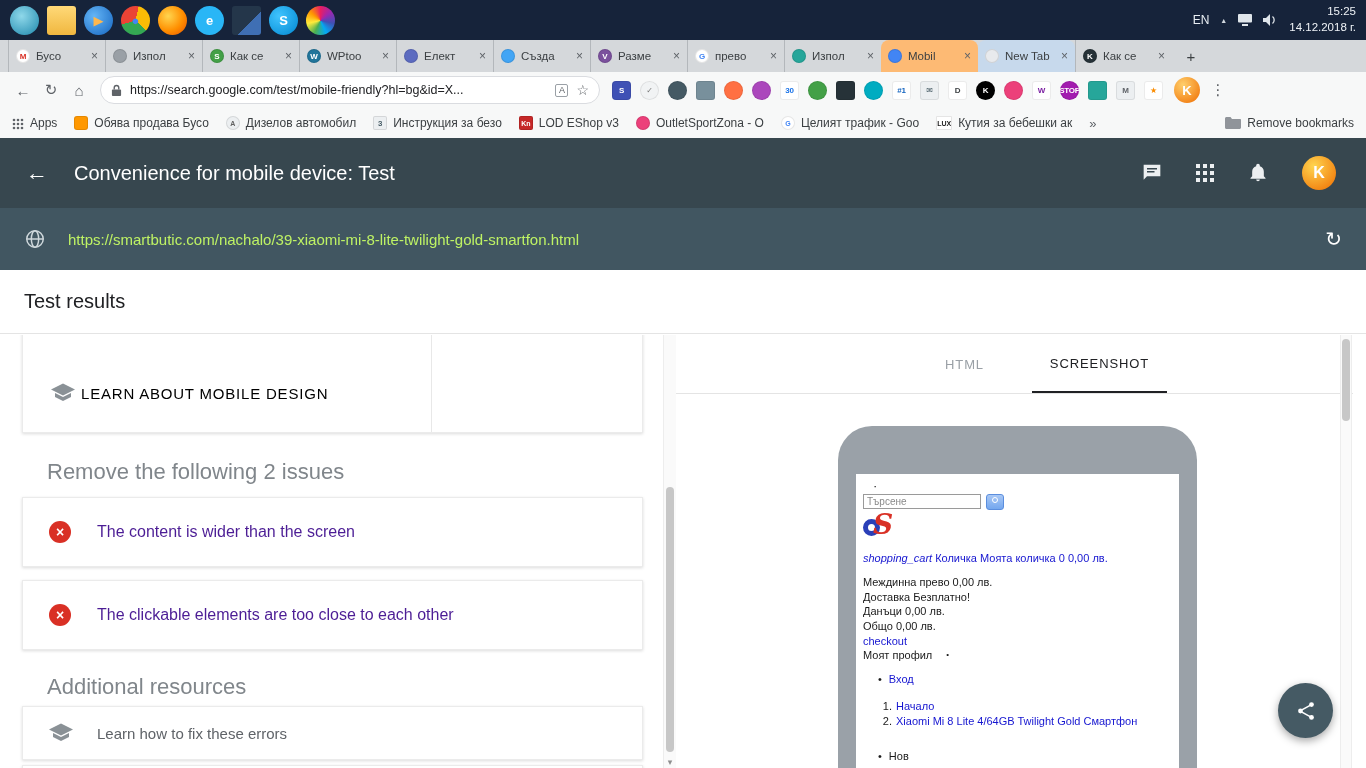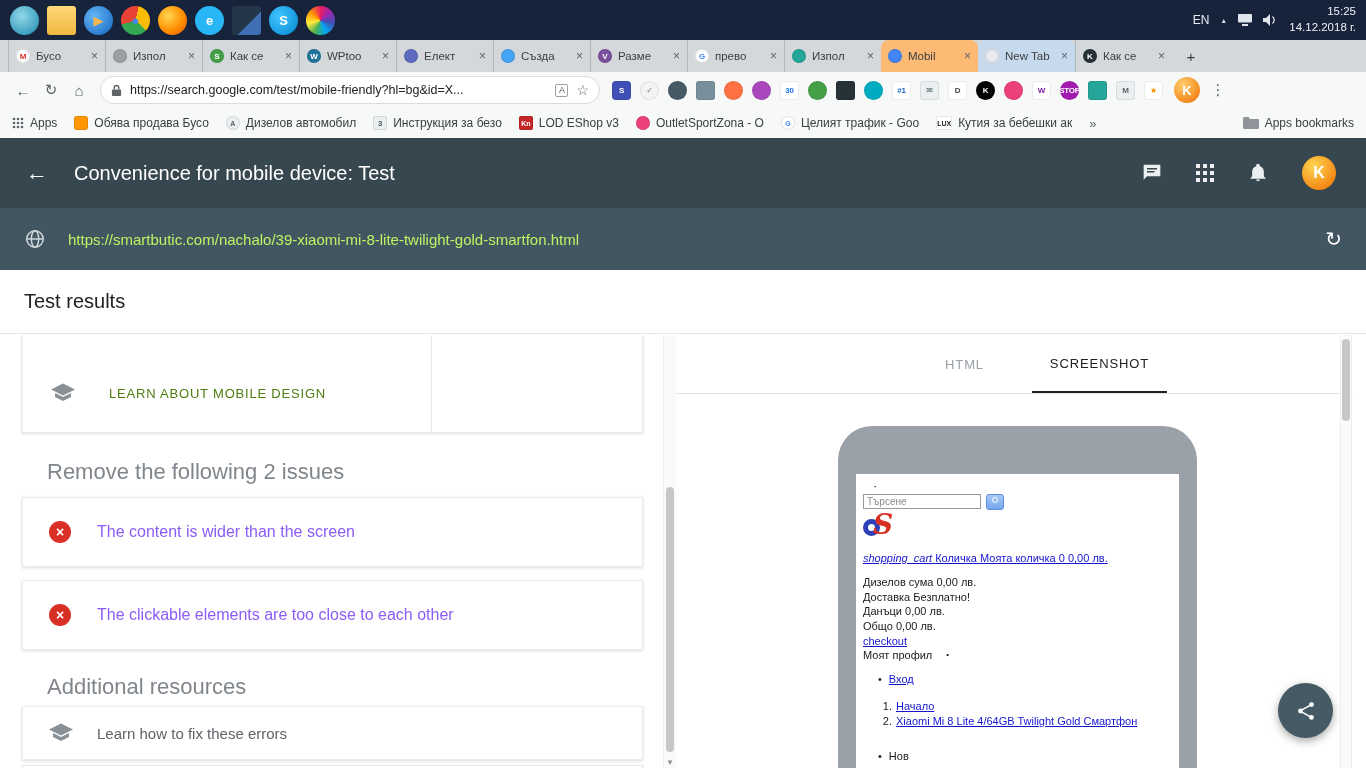--- a/index.html
+++ b/index.html
@@ -46,21 +46,21 @@
   .ext{width:19px;height:19px;display:flex;align-items:center;justify-content:center;
     font-size:8px;font-weight:bold;letter-spacing:-.3px;overflow:hidden;cursor:pointer;
     box-shadow:inset 0 0 0 1px rgba(0,0,0,.08)}
   .tb-avatar{width:26px;height:26px;border-radius:50%;margin-left:9px;flex:none;
     background:radial-gradient(circle at 35% 30%,#ffcf6b,#ef6c00);color:#fff;font-weight:bold;font-size:13px;
     display:flex;align-items:center;justify-content:center;cursor:pointer}
   .menu-btn{font-size:15px;color:#5f6368;margin-left:7px;width:18px;text-align:center;cursor:pointer}
   
   .bookmarksbar{position:absolute;left:0;top:108px;width:1366px;height:30px;background:#f7f8f8;
     display:flex;align-items:center;padding:0 12px;gap:17px}
-  .bm{display:flex;align-items:center;gap:6px;font-size:12px;color:#3c4043;white-space:nowrap;cursor:pointer}
+  .bm{display:flex;align-items:flex-end;gap:6px;font-size:12px;color:#3c4043;white-space:nowrap;cursor:pointer}
   .bfav{min-width:14px;height:14px;border-radius:2px;font-size:7px;font-weight:bold;padding:0 1px;
     display:flex;align-items:center;justify-content:center;box-shadow:inset 0 0 0 1px rgba(0,0,0,.10)}
   .bm-chevron{color:#5f6368;font-size:13px;cursor:pointer}
   .other-bm{margin-left:auto;display:flex;align-items:center;gap:6px;font-size:12px;color:#3c4043;cursor:pointer}
   
   .gsc-header{position:absolute;left:0;top:138px;width:1366px;height:70px;background:#37474f;
     display:flex;align-items:center;padding:0 30px 0 26px}
   .gsc-back{color:#fff;font-size:22px;margin-right:26px;cursor:pointer}
   .gsc-title{color:#fff;font-size:20px;font-weight:400;flex:1}
   .gsc-icons{display:flex;align-items:center;gap:34px}
@@ -74,49 +74,49 @@
   
   .results-bar{position:absolute;left:0;top:270px;width:1366px;height:64px;background:#fff;
     border-bottom:1px solid #e4e4e4;display:flex;align-items:center;padding-left:24px;
     font-size:20px;font-weight:500;color:#202124}
   
   .left-panel{position:absolute;left:0;top:335px;width:676px;bottom:0;background:#fff;overflow:hidden}
   .card{position:absolute;left:22px;width:621px;background:#fff;border:1px solid #ebebeb;
     box-shadow:0 1px 3px rgba(0,0,0,.14)}
   .learn-card{top:-34px;height:132px}
   .learn-div{position:absolute;left:408px;top:0;bottom:0;width:1px;background:#e8e8e8}
-  .learn-row{position:absolute;left:28px;bottom:28px;display:flex;align-items:center;gap:34px;
-    color:#4d7c0f;font-size:13px;letter-spacing:.8px;cursor:pointer}
+  .learn-row{position:absolute;left:28px;bottom:28px;display:flex;align-items:center;gap:6px;
+    color:#000000;font-size:15px;letter-spacing:.8px;cursor:pointer}
   .sec-h{position:absolute;left:47px;font-size:22px;color:#80868b}
   .h-issues{top:124px}
   .h-resources{top:339px}
   .issues{position:absolute;left:22px;top:162px;width:621px;display:flex;flex-direction:column;gap:13px}
   .issue-card{height:70px;background:#fff;border:1px solid #ebebeb;box-shadow:0 1px 3px rgba(0,0,0,.14);
     display:flex;align-items:center;padding:0 26px;gap:26px;cursor:pointer}
   .err{width:22px;height:22px;border-radius:50%;background:#d93025;color:#fff;font-size:14px;font-weight:bold;
     display:flex;align-items:center;justify-content:center;flex:none}
-  .issue-text{font-size:16px;color:#8b5cf6}
+  .issue-text{font-size:16px;color:#4c1d95}
   .res-card{top:371px;height:54px;display:flex;align-items:center;padding:0 26px;gap:24px;cursor:pointer}
   .res-text{font-size:15px;color:#5f6368}
   .sliver{top:430px;height:40px}
   .lp-scroll{position:absolute;right:0;top:0;bottom:0;width:13px;background:#fafafa;border-left:1px solid #ededed}
   .lp-thumb{position:absolute;left:2px;right:2px;top:152px;height:265px;background:#c7c7c7;border-radius:5px;cursor:pointer}
   .lp-down{position:absolute;bottom:1px;left:0;right:0;text-align:center;font-size:9px;color:#8f8f8f;cursor:pointer}
   
   .right-panel{position:absolute;left:676px;right:0;top:335px;bottom:0;background:#fff;overflow:hidden}
   .rp-tabs{position:absolute;left:221px;top:0;height:58px;display:flex}
   .rp-tab{width:135px;display:flex;align-items:center;justify-content:center;font-size:13px;
     letter-spacing:.9px;color:#9aa0a6;font-weight:500;cursor:pointer}
   .rp-tab.active{color:#202124;border-bottom:2px solid #202124}
   .rp-divider{position:absolute;left:0;right:13px;top:58px;height:1px;background:#e4e4e4}
   .phone{position:absolute;left:162px;top:91px;width:359px;height:420px;background:#9aa1a8;border-radius:34px}
   .screen{position:absolute;left:18px;top:48px;width:323px;height:372px;background:#fff;overflow:hidden;
     font-size:11px;color:#1a1a1a}
   .screen .abs{position:absolute}
-  .lnk{color:#1515d0;text-decoration:underline}
+  .lnk{color:#1515d0;}
   .scr-dot{left:17px;top:4px;font-size:13px}
   .scr-input{position:absolute;left:7px;top:20px;width:118px;height:15px;border:1px solid #9a9a9a;
     font-size:10px;padding:0 3px;color:#202124;font-family:"Liberation Sans","DejaVu Sans",sans-serif}
   .scr-input::placeholder{color:#8a8a8a}
   .scr-btn{left:130px;top:20px;width:18px;height:16px;background:linear-gradient(#a9c8f5,#74a7ee);
     border:1px solid #5b8ede;border-radius:3px;cursor:default}
   .scr-btn span{display:block;width:6px;height:6px;border:1.5px solid #fff;border-radius:50%;margin:2px auto}
   .logo{left:7px;top:39px;width:36px;height:34px}
   .logo-ring{position:absolute;left:0;top:6px;width:17px;height:17px;border:5px solid #2a3fb8;border-radius:50%}
   .logo-s{position:absolute;left:10px;top:-5px;font-family:"DejaVu Serif",serif;font-style:italic;
@@ -338,21 +338,21 @@
       <div class="bm">
       <span class="bfav" style="background: rgb(255, 255, 255); color: rgb(33, 33, 33); border-radius: 1px;">LUX</span>
       <span>Кутия за бебешки ак</span>
     </div>
     </div>
   <span class="bm-chevron">»</span>
   <div class="other-bm">
     <svg width="16" height="12" viewBox="0 0 16 12">
         <path d="M0 1.5C0 .7.7 0 1.5 0h4l1.5 2H15c.6 0 1 .4 1 1v7.5c0 .8-.7 1.5-1.5 1.5h-13C.7 12 0 11.3 0 10.5z" fill="#90949a"></path>
       </svg>
-    <span>Apps bookmarks</span>
+    <span>Remove bookmarks</span>
   </div>
 </div>
 
 <div class="gsc-header">
   <span class="gsc-back">←</span>
   <span class="gsc-title">Convenience for mobile device: Test</span>
   <div class="gsc-icons">
     <svg width="20" height="20" viewBox="0 0 24 24">
         <path d="M2 2h20v14H6l-4 4z" fill="#eceff1"></path>
         <rect x="6" y="6" width="12" height="1.8" fill="#37474f"></rect>
@@ -449,21 +449,21 @@
         </div>
       <div class="abs logo">
         <span class="logo-ring"></span>
         <span class="logo-s">S</span>
       </div>
       <div class="abs scr-cart lnk">
         <span class="it">shopping_cart</span>
         <span>Количка Моята количка 0 0,00 лв.</span>
       </div>
       <div class="abs scr-info">
-          <div>Дизелов сума 0,00 лв.</div>
+          <div>Междинна прево 0,00 лв.</div>
           <div>Доставка Безплатно!</div>
           <div>Данъци 0,00 лв.</div>
           <div>Общо 0,00 лв.</div>
         </div>
       <div class="abs scr-checkout lnk">checkout</div>
       <div class="abs scr-profile">
         <span>Моят профил</span><span class="mini-dot">•</span>
       </div>
       <div class="abs scr-login">
         <span class="b">•</span><span class="lnk">Вход</span>

